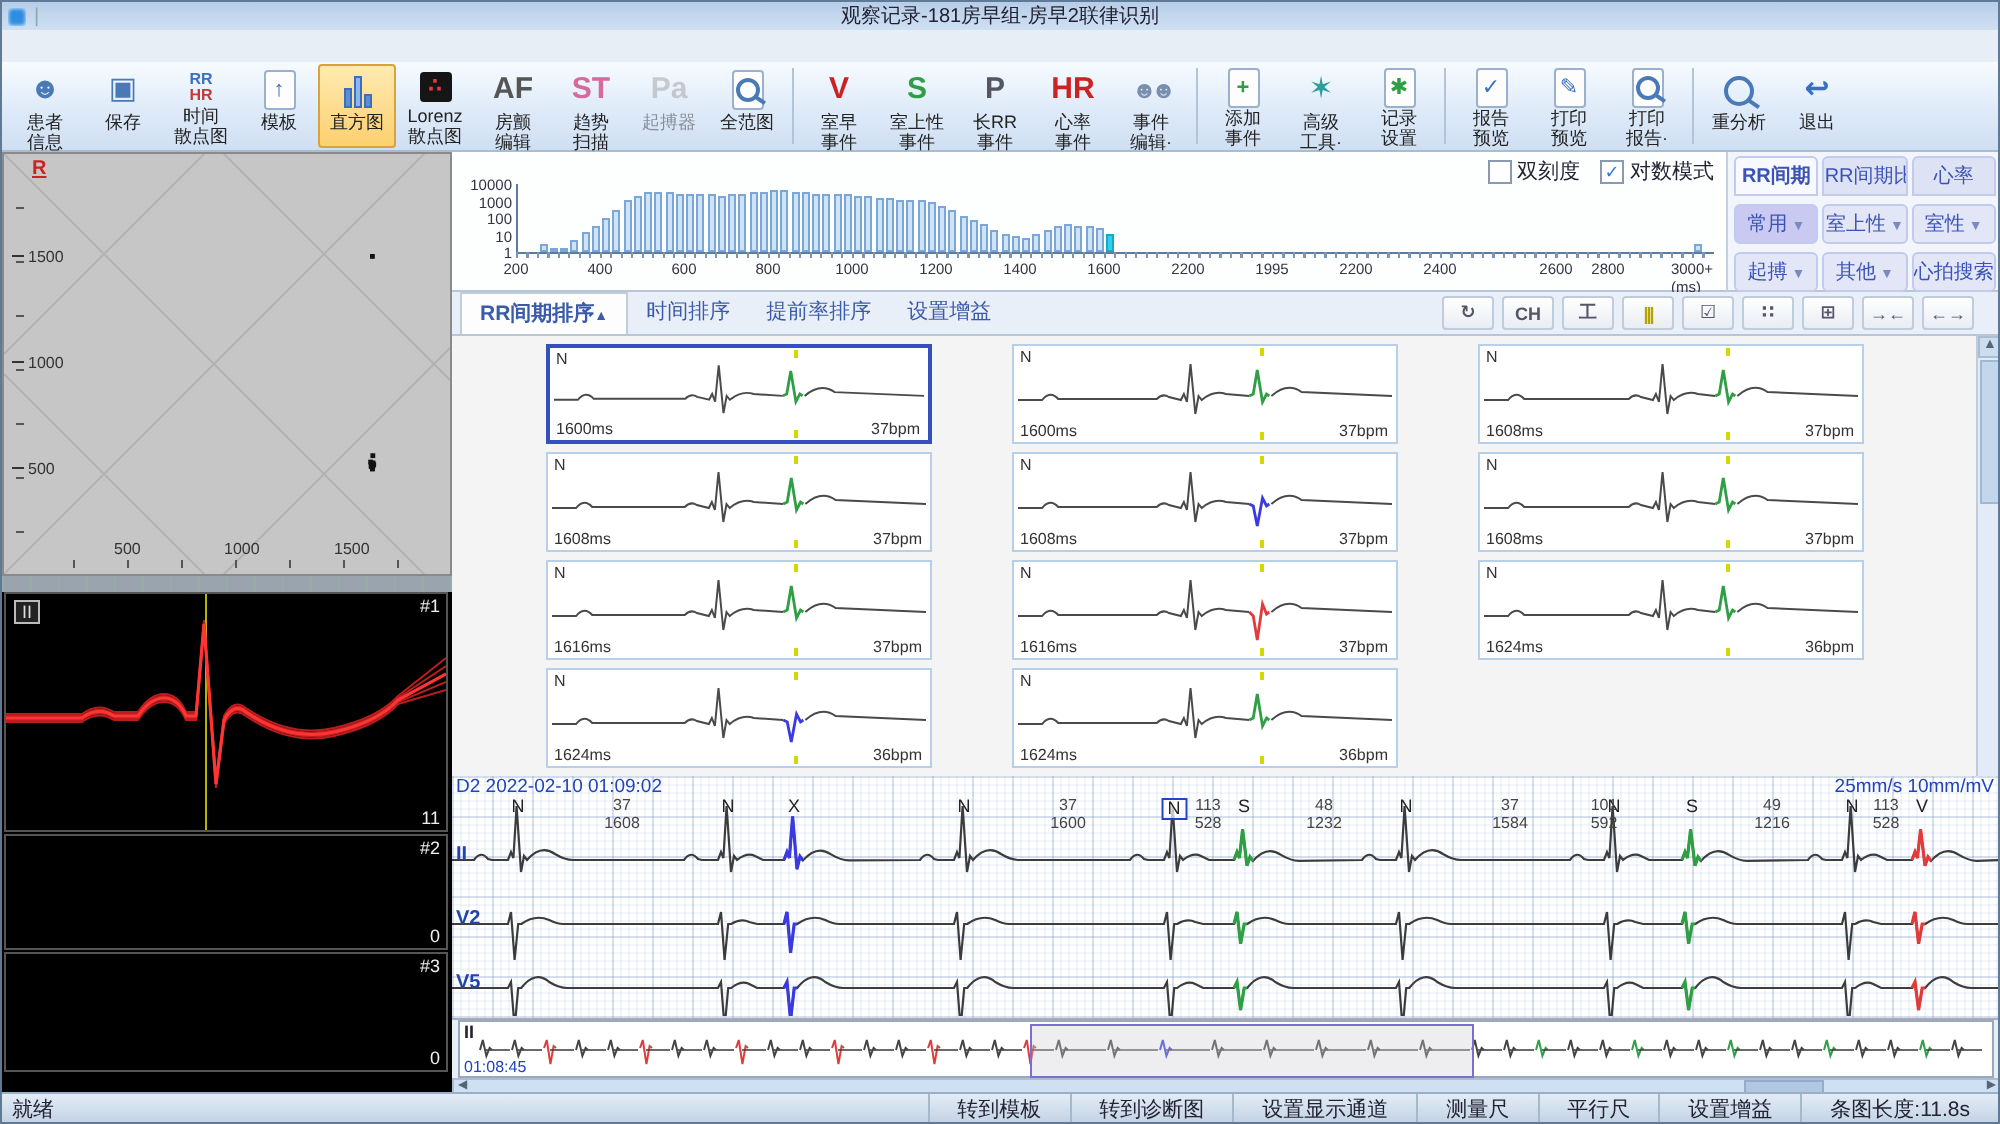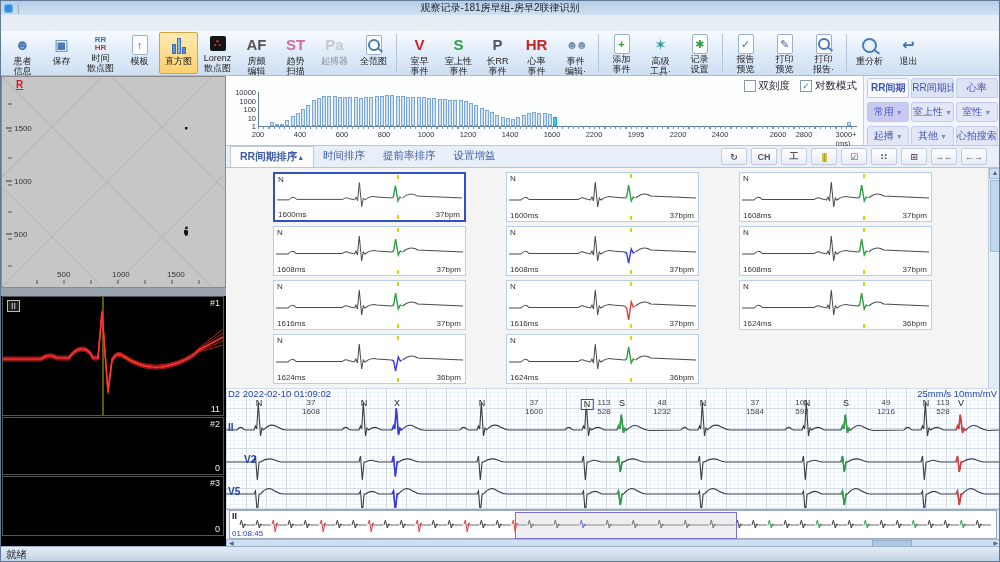--- a/index.html
+++ b/index.html
@@ -626,21 +626,21 @@
         <path d="M391,62 l1.5,-6 l1.8,15.9 l1.8,-9.9 l1.5,0" fill="none" stroke="#2f9e44" stroke-width="1.6"></path>
         <path d="M615,62 l1.5,-6 l1.8,15.9 l1.8,-9.9 l1.5,0" fill="none" stroke="#2f9e44" stroke-width="1.6"></path>
         <path d="M730,62 l1.5,-6 l1.8,15.9 l1.8,-9.9 l1.5,0" fill="none" stroke="#e23b3b" stroke-width="1.6"></path>
         <path d="M0,94 L28,94 l1.5,-3 l1.8,23 l1.8,-20 l1.5,0 q7,-9 14,-3 q5,3 9,3 L133,94 l1.5,-3 l1.8,23 l1.8,-20 l1.5,0 q5,-4 9,-2 l4,2 L166,94 l1.5,-3 l1.8,19 l1.8,-16 l1.5,0 q7,-9 14,-3 q5,3 9,3 L251,94 l1.5,-3 l1.8,23 l1.8,-20 l1.5,0 q7,-9 14,-3 q5,3 9,3 L356,94 l1.5,-3 l1.8,23 l1.8,-20 l1.5,0 q5,-4 9,-2 l4,2 L391,94 l1.5,-3 l1.8,14 l1.8,-11 l1.5,0 q7,-9 14,-3 q5,3 9,3 L472,94 l1.5,-3 l1.8,23 l1.8,-20 l1.5,0 q7,-9 14,-3 q5,3 9,3 L576,94 l1.5,-3 l1.8,23 l1.8,-20 l1.5,0 q5,-4 9,-2 l4,2 L615,94 l1.5,-3 l1.8,14 l1.8,-11 l1.5,0 q7,-9 14,-3 q5,3 9,3 L695,94 l1.5,-3 l1.8,23 l1.8,-20 l1.5,0 q5,-4 9,-2 l4,2 L730,94 l1.5,-3 l1.8,14 l1.8,-11 l1.5,0 q7,-9 14,-3 q5,3 9,3 L775,94" fill="none" stroke="#3c3c3c" stroke-width="1.1"></path>
         <path d="M166,94 l1.5,-3 l1.8,19 l1.8,-16 l1.5,0" fill="none" stroke="#3a3ae0" stroke-width="1.6"></path>
         <path d="M391,94 l1.5,-3 l1.8,14 l1.8,-11 l1.5,0" fill="none" stroke="#2f9e44" stroke-width="1.6"></path>
         <path d="M615,94 l1.5,-3 l1.8,14 l1.8,-11 l1.5,0" fill="none" stroke="#2f9e44" stroke-width="1.6"></path>
         <path d="M730,94 l1.5,-3 l1.8,14 l1.8,-11 l1.5,0" fill="none" stroke="#e23b3b" stroke-width="1.6"></path>
       </svg>
   <div class="leadlab" style="top: 34px;">II</div>
-      <div class="leadlab" style="top: 66px; padding-left: 16px;">V2</div>
+      <div class="leadlab" style="top: 66px;">V2</div>
       <div class="leadlab" style="top: 98px;">V5</div>
       <div class="ann" style="left: 33px;">N</div>
       <div class="ann" style="left: 138px;">N</div>
       <div class="ann" style="left: 171px;">X</div>
       <div class="ann" style="left: 256px;">N</div>
       <div class="ann boxed" style="left: 361px;">N</div>
       <div class="ann" style="left: 396px;">S</div>
       <div class="ann" style="left: 477px;">N</div>
       <div class="ann" style="left: 581px;">N</div>
       <div class="ann" style="left: 620px;">S</div>
@@ -773,15 +773,24 @@
   </div>
 
   <div id="hscroll">
     <span class="ar" style="left:2px">◀</span>
     <div class="thumb"></div>
     <span class="ar" style="right:2px">▶</span>
   </div>
 
   <div id="statusbar">
     <span id="statusleft">就绪</span>
+    <div id="statusitems">
+        <div class="sitem">转到模板</div>
+        <div class="sitem">转到诊断图</div>
+        <div class="sitem">设置显示通道</div>
+        <div class="sitem">测量尺</div>
+        <div class="sitem">平行尺</div>
+        <div class="sitem">设置增益</div>
+        <div class="sitem">条图长度:11.8s</div>
+      </div>
   </div>
 
 </div>
 
 </body></html>

